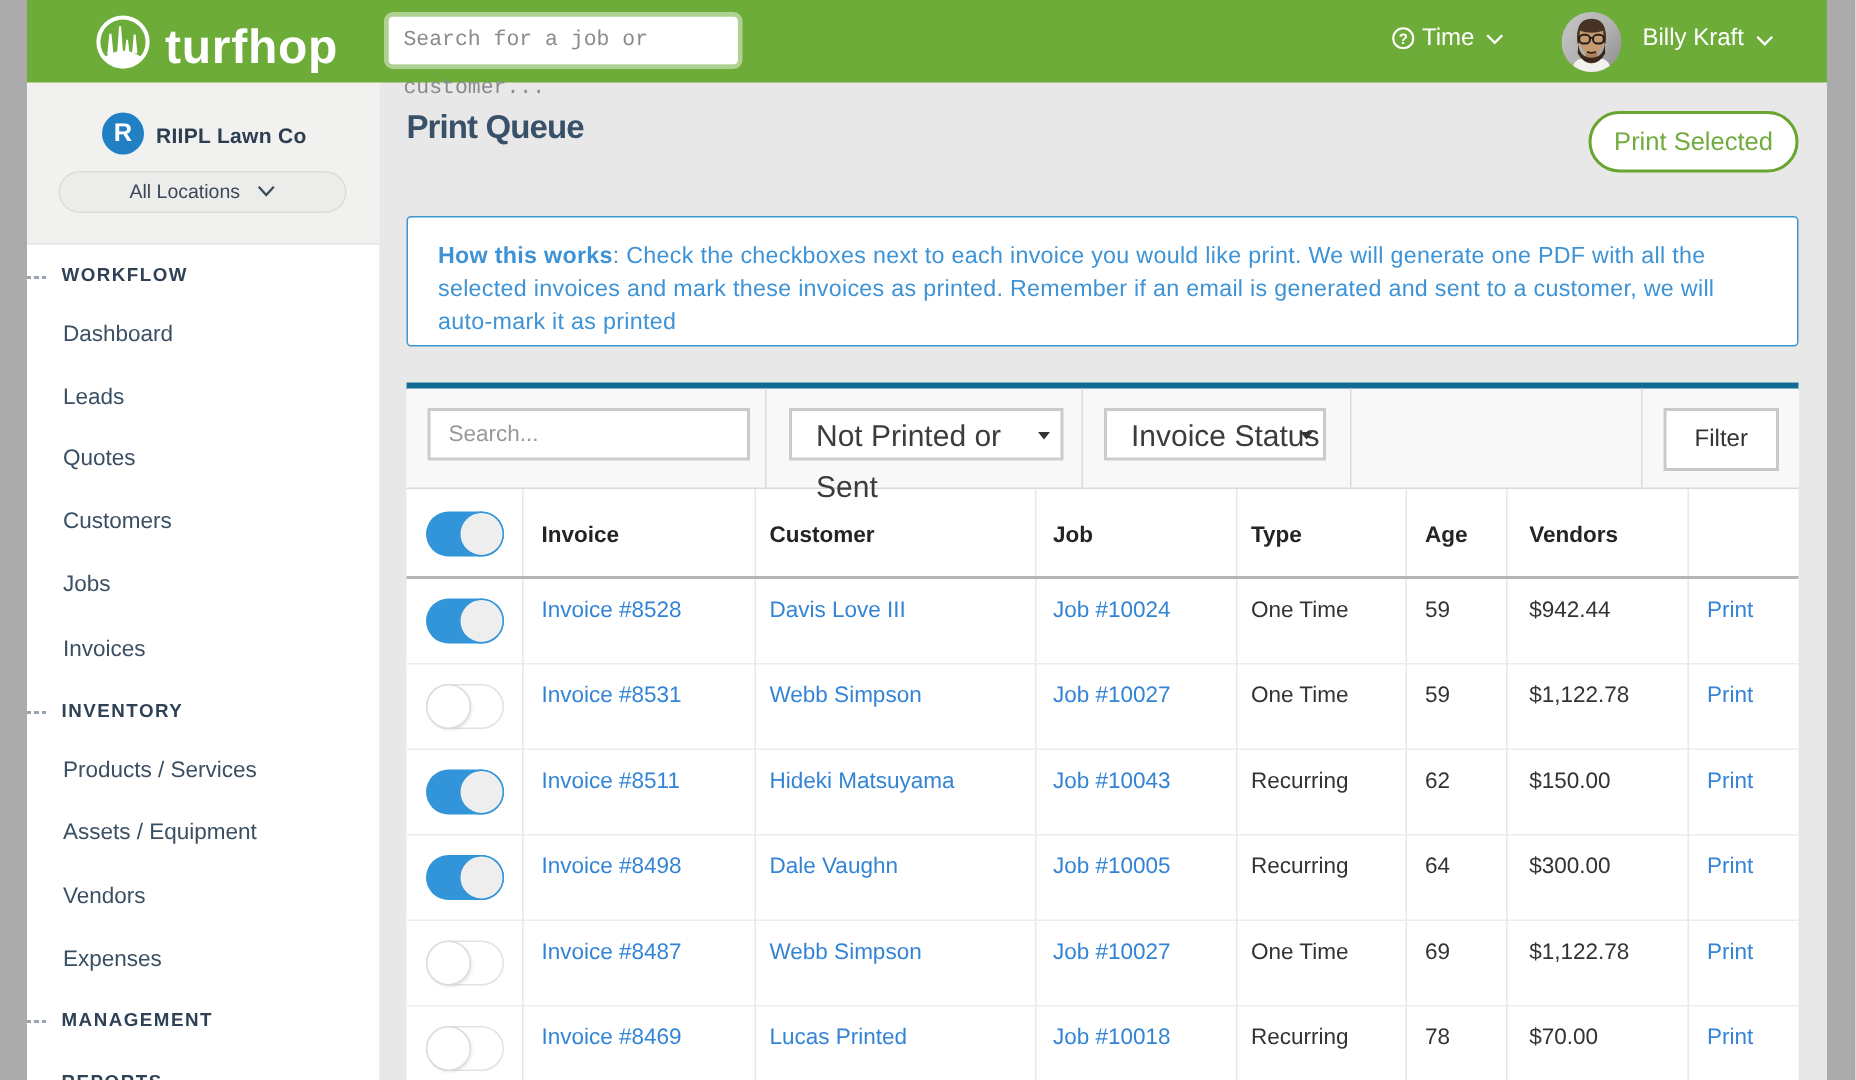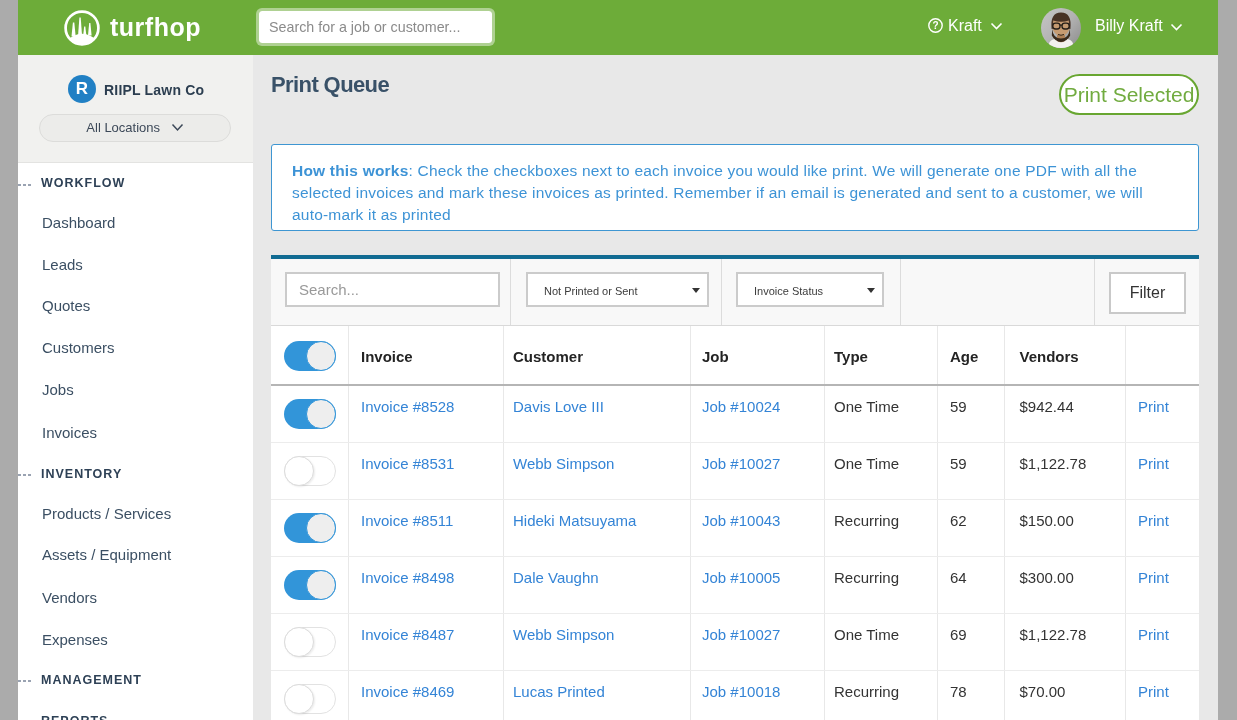--- a/index.html
+++ b/index.html
@@ -7,49 +7,49 @@
 .abs { position:absolute; }
 #stage { position:relative; width:1237px; height:720px; overflow:hidden; }
 #lstrip { left:0; top:0; width:18px; height:720px; background:#ababab; z-index:40; }
 #rstrip { left:1218px; top:0; width:19px; height:720px; background:#ababab; z-index:40; }
 #navbar { left:18px; top:0; width:1200px; height:55px; background:#6dac39; z-index:10; }
 #sidebar { left:18px; top:55px; width:235px; height:665px; background:#ffffff; }
 #sidetop { left:0; top:0; width:235px; height:108px; background:#f1f1ef; border-bottom:1px solid #e3e3e1; }
 #main { left:253px; top:55px; width:965px; height:665px; background:#e8e8e8; }
 
 
-#logotext { left:92px; top:13px; color:#fff; font-size:25px; font-weight:700; letter-spacing:0.5px; }
-#navsearch { left:238px; top:8px; width:239px; height:38px; background:#fff; background-clip:padding-box; border:3px solid rgba(255,255,255,0.45); border-radius:6px; color:#8b8b8b; font-size:14.3px; line-height:32px; padding-left:10px; }
+#logotext { left:92px; top:13px; color:#fff; font-size:32px; font-weight:700; letter-spacing:0.5px; }
+#navsearch { left:238px; top:8px; width:239px; height:38px; background:#fff; background-clip:padding-box; border:3px solid rgba(255,255,255,0.45); border-radius:6px; color:#8b8b8b; font-size:14.3px; line-height:32px; padding-left:10px;font-family:Liberation Mono, monospace; }
 .navtxt { color:#fff; font-size:16px; }
 #helptxt { left:930px; top:17px; }
 #billytxt { left:1077px; top:17px; }
 
 
 #complogo { left:50px; top:20px; width:28px; height:28px; border-radius:50%; background:#2180c4; color:#fff; font-size:17px; font-weight:700; text-align:center; line-height:28px; }
 #compname { left:86px; top:27px; color:#2c3e50; font-size:14px; font-weight:700; letter-spacing:0.2px; }
 #locpill { left:21px; top:59px; width:192px; height:28px; background:#ececea; border:1px solid #dcdcda; border-radius:14px; color:#3c4858; font-size:13px; text-align:center; line-height:26px; }
 .sechead { color:#2e4156; font-size:12.5px; font-weight:700; letter-spacing:1px; }
 .sitem { color:#3b4f63; font-size:15px; }
 .dashes { left:0; width:14px; height:2px; background:repeating-linear-gradient(90deg,#9aa3b2 0 3px,rgba(0,0,0,0) 3px 5px); }
 
 
 #title { left:18px; top:17px; color:#395168; font-size:22px; font-weight:700; letter-spacing:-0.6px; }
 #crumbs { left:18px; top:49px; color:#9b9ea1; font-size:14px; }
 .crumbsep { color:#9b9ea1; padding:0 8px; font-size:13px; }
-#printsel { left:806px; top:19px; width:140px; height:41px; background:#fff; border:2px solid #68a631; border-radius:21px; color:#71ab3f; font-size:21px; text-align:center; line-height:37px; }
+#printsel { left:806px; top:19px; width:140px; height:41px; background:#fff; border:2px solid #68a631; border-radius:21px; color:#71ab3f; font-size:17px; text-align:center; line-height:37px; }
 #infobox { left:18px; top:89px; width:928px; height:87px; background:#fff; border:1px solid #3e96d2; border-radius:3px; color:#3d93d6; font-size:15.5px; letter-spacing:0.2px; line-height:22px; padding:15px 20px; white-space:nowrap; }
 #infobox b { color:#3d93d6; }
 
 
 #panel { left:18px; top:200px; width:928px; height:465px; background:#fff; }
 #tealbar { left:0; top:-0.5px; width:928px; height:5px; background:#116b92; }
 #filterrow { left:0; top:4px; width:928px; height:67px; background:#f8f8f8; border-bottom:1px solid #d9d9d9; }
 .fsep { top:4px; width:1px; height:66px; background:#dcdcdc; }
 #fsearch { left:14px; top:17px; width:215px; height:35px; background:#fff; border:2px solid #cbcbcb; color:#999; font-size:15px; line-height:31px; padding-left:12px; }
-.fselect { top:17px; height:35px; background:#fff; border:2px solid #cbcbcb; color:#3c3c3c; font-size:11px; line-height:34px; padding-left:16px; }
+.fselect { top:17px; height:35px; background:#fff; border:2px solid #cbcbcb; color:#3c3c3c; font-size:20px; line-height:34px; padding-left:16px; }
 .farrow { position:absolute; right:7px; top:13.5px; width:0; height:0; border-left:4px solid transparent; border-right:4px solid transparent; border-top:5px solid #333; }
 #fbtn { left:838px; top:17px; width:77px; height:42px; background:#fff; border:2px solid #c9c9c9; color:#333; font-size:16px; text-align:center; line-height:38px; }
 .vline { top:71px; width:1px; height:394px; background:#e8e8e8; }
 .hline { left:0; width:928px; height:1px; background:#ececec; }
 #headline { left:0; top:129px; width:928px; height:2px; background:#b5b5b5; }
 .hcell { color:#242424; font-size:15px; font-weight:700; }
 .link { color:#3484d6; font-size:15px; }
 .plain { color:#333; font-size:15px; }
 
 
@@ -77,21 +77,21 @@
         <path d="M20.2 26 L21.2 17.5 L22.3 17.5 L23.3 26 Z" fill="#fff"></path>
         <path d="M25 26.5 L26.2 14 L27.4 14 L28.6 26.5 Z" fill="#fff"></path>
       </g>
     </svg>
     <div class="abs" id="logotext">turfhop</div>
     <div class="abs" id="navsearch">Search for a job or customer...</div>
     <svg class="abs" style="left:910px;top:18px" width="15" height="15" viewBox="0 0 15 15">
       <circle cx="7.5" cy="7.5" r="6.7" fill="none" stroke="#fff" stroke-width="1.4"></circle>
       <text x="7.5" y="11" font-size="10" font-weight="bold" fill="#fff" text-anchor="middle" font-family="Liberation Sans">?</text>
     </svg>
-    <div class="abs navtxt" id="helptxt">Kraft</div>
+    <div class="abs navtxt" id="helptxt">Time</div>
     <svg class="abs" style="left:972px;top:22px" width="13" height="9" viewBox="0 0 13 9">
         <path d="M1.5 1.5 L6.5 6.5 L11.5 1.5" fill="none" stroke="#fff" stroke-width="1.6"></path>
       </svg>
     <svg class="abs" style="left:1023px;top:8px" width="40" height="40" viewBox="0 0 40 40">
       <defs>
           <clipPath id="avc">
             <circle cx="20" cy="20" r="20"></circle>
           </clipPath>
       <linearGradient id="avg" x1="0" y1="0" x2="1" y2="0.9">
             <stop offset="0" stop-color="#c6c6c6"></stop>

